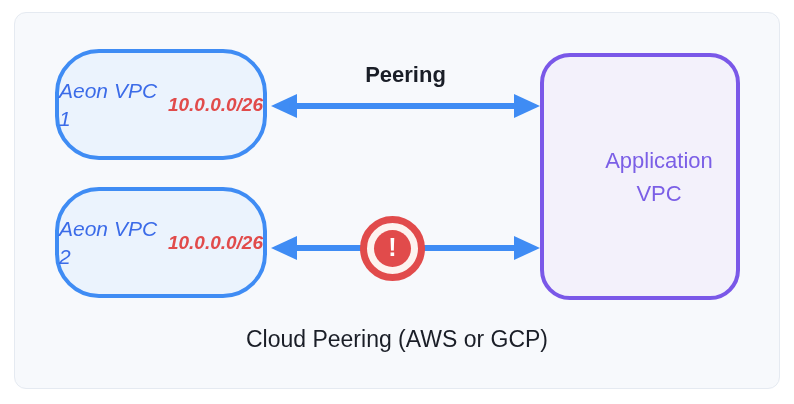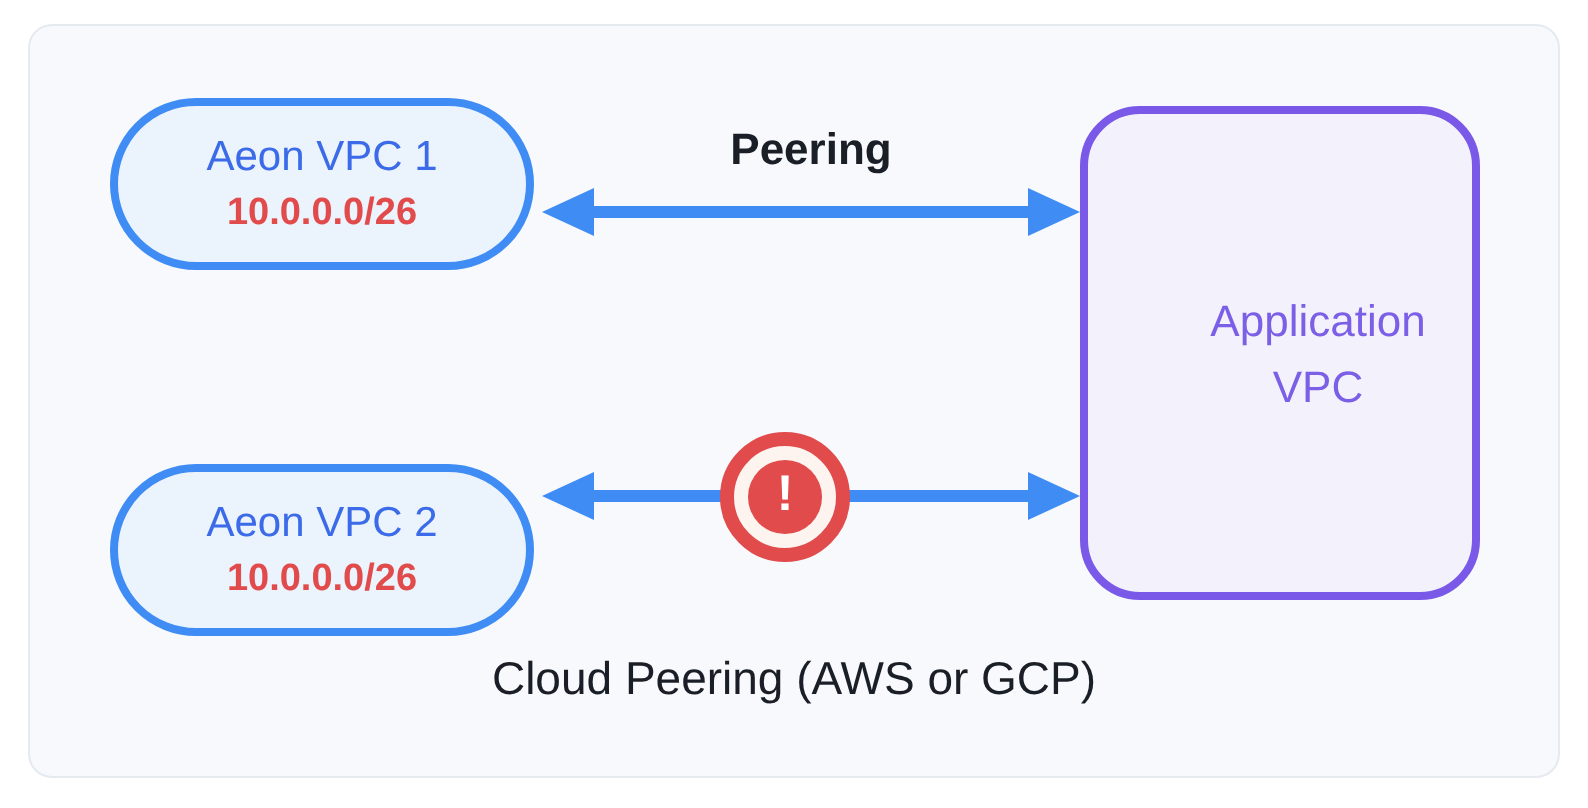--- a/index.html
+++ b/index.html
@@ -22,28 +22,28 @@
     width:794px;height:404px;overflow:hidden;position:relative;
   }
   .stage{position:absolute;left:0;top:0;width:794px;height:404px;}
   .canvas{
     position:absolute;left:14px;top:12px;width:766px;height:377px;
     background:var(--canvas-fill);
     border:1.5px solid var(--canvas-border);
     border-radius:12px;
   }
   .vpc-blue{
-    position:absolute;left:55px;width:212px;height:86px;
+    position:absolute;left:55px;width:212px;height:111px;
     background:var(--blue-fill);
     border:4px solid var(--blue-border);
     border-radius:44px;
-    display:flex;flex-direction:column;align-items:center;justify-content:center;
+    display:flex;flex-direction:row;align-items:center;justify-content:center;font-style:italic;
   }
   .vpc-blue.one{top:49px;}
-  .vpc-blue.two{top:187px;margin-top:45px;}
+  .vpc-blue.two{top:187px;}
   .vpc-blue .vpc-name{
     color:var(--blue-text);font-size:21px;font-weight:500;line-height:28px;
   }
   .vpc-blue .vpc-cidr{
     color:var(--red);font-size:19px;font-weight:700;line-height:27px;
   }
   .vpc-purple{
     position:absolute;left:540px;top:53px;width:200px;height:247px;
     background:var(--purple-fill);
     border:4px solid var(--purple-border);

